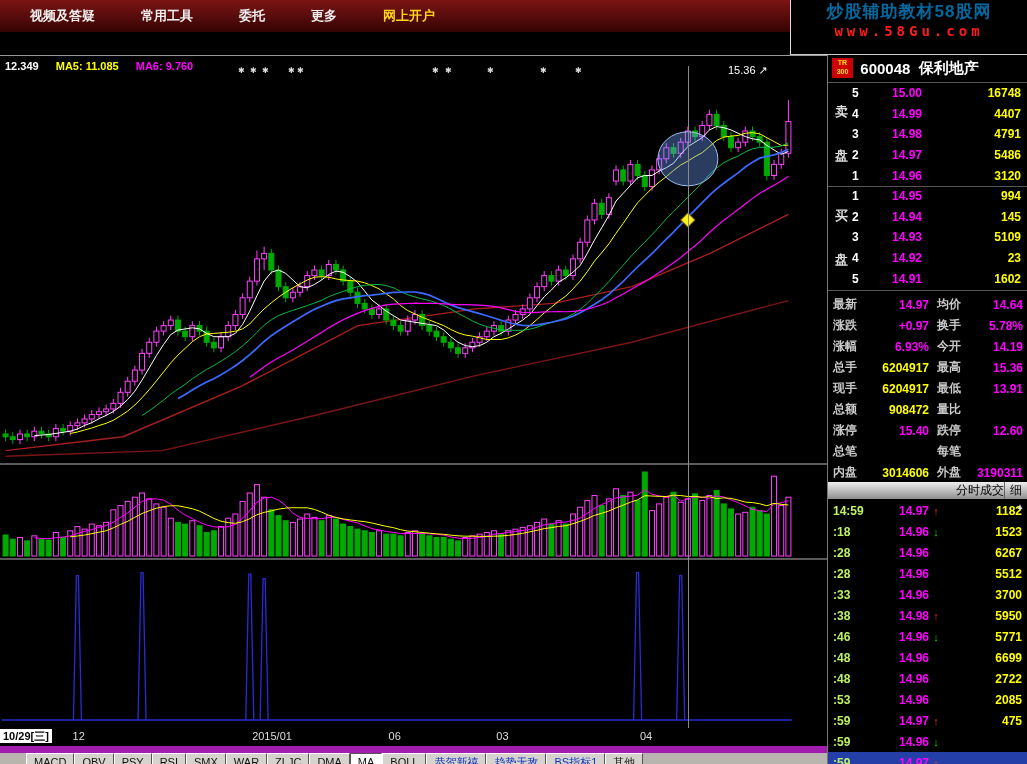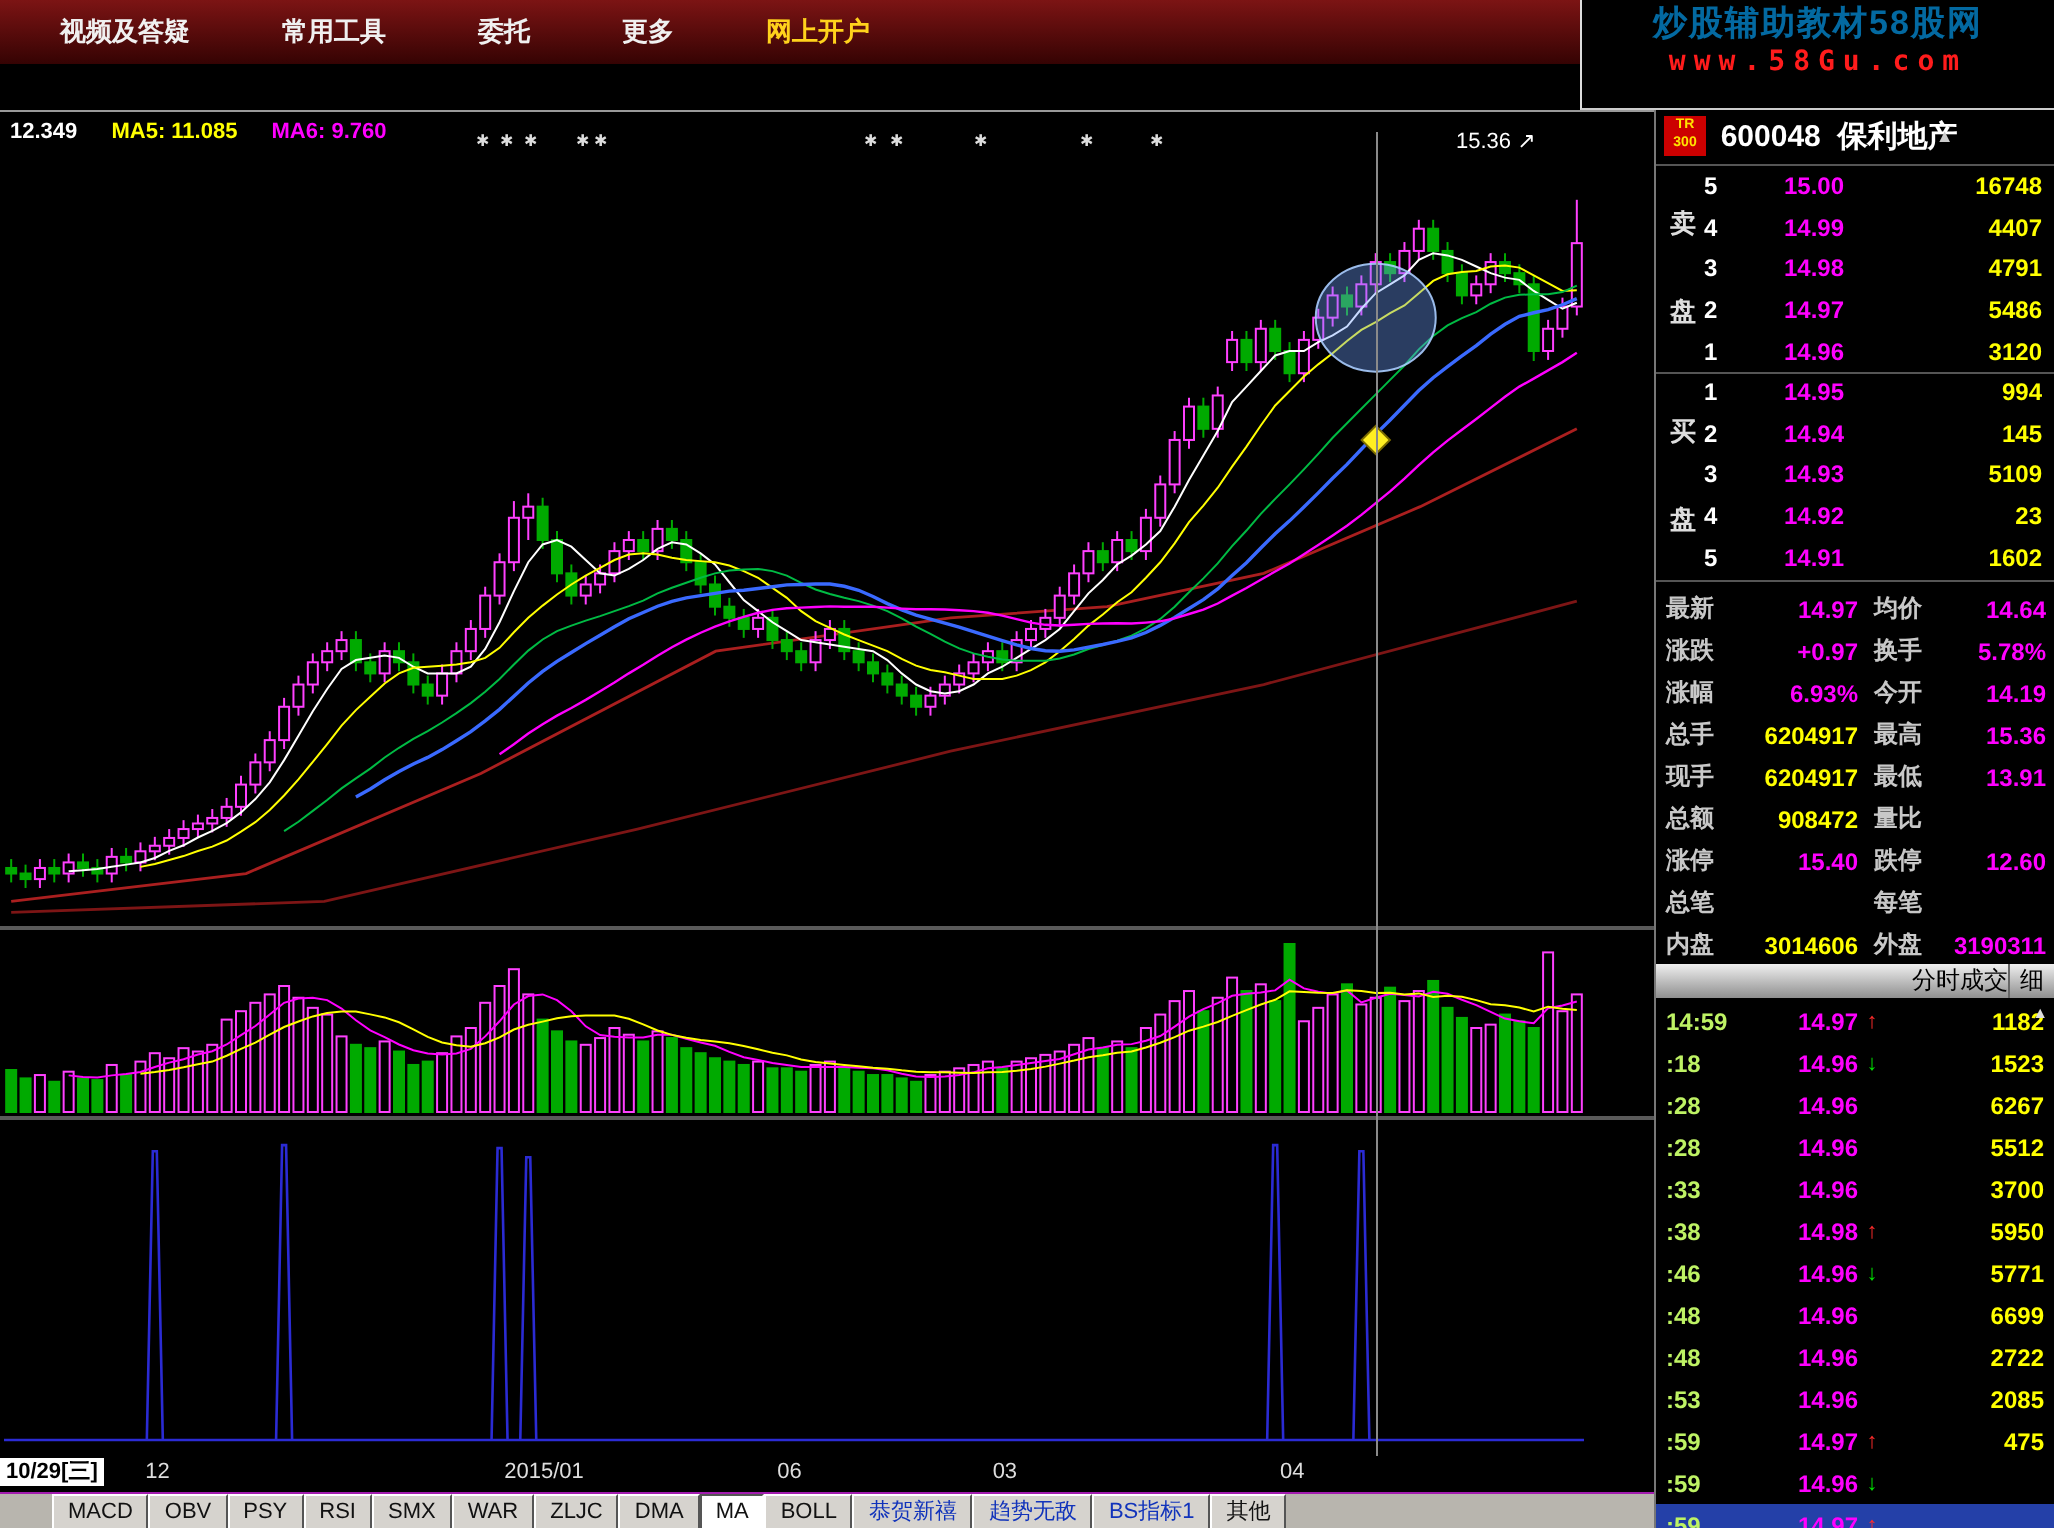--- a/index.html
+++ b/index.html
@@ -31,21 +31,21 @@
   #ind-svg{top:504px;}
   .sep{position:absolute;left:0;width:827px;height:2px;background:#5a5a5a;}
   .crosshair{position:absolute;top:10px;width:1px;height:662px;background:#8a8a8a;}
   
   .xaxis{position:absolute;left:0;top:673px;width:827px;height:16px;color:#ddd;font-size:11px;}
   .datebox{position:absolute;left:0;top:0;background:#fff;color:#000;height:14px;line-height:14px;
            padding:0 3px;font-size:11px;font-weight:bold;}
   .xlabel{position:absolute;top:1px;}
   
   .tabbar{position:absolute;left:0;top:690px;width:827px;height:19px;background:#b8b5ae;
-          border-top:1px solid #a21caf;display:flex;align-items:flex-start;box-sizing:border-box;}
+          border-top:7px solid #a21caf;display:flex;align-items:flex-start;box-sizing:border-box;}
   .tab-spacer{width:26px;background:#b8b5ae;}
   .tab{font-size:11px;line-height:16px;padding:0 7px;background:#d6d3ce;color:#111;
        border:1px solid;border-color:#fff #555 #555 #fff;white-space:nowrap;cursor:pointer;}
   .tab.active{background:#ffffff;border-color:#555 #fff #fff #555;}
   .tab.alt{color:#1133bb;}
   
   .rpanel{position:absolute;left:827px;top:55px;width:200px;height:709px;background:#000;
           border-left:1px solid #777;box-sizing:border-box;font-size:12px;}
   .rp-header{position:absolute;left:4px;top:3px;height:24px;white-space:nowrap;}
   .badge{display:inline-block;width:21px;height:20px;background:#cc0000;color:#ffe400;

